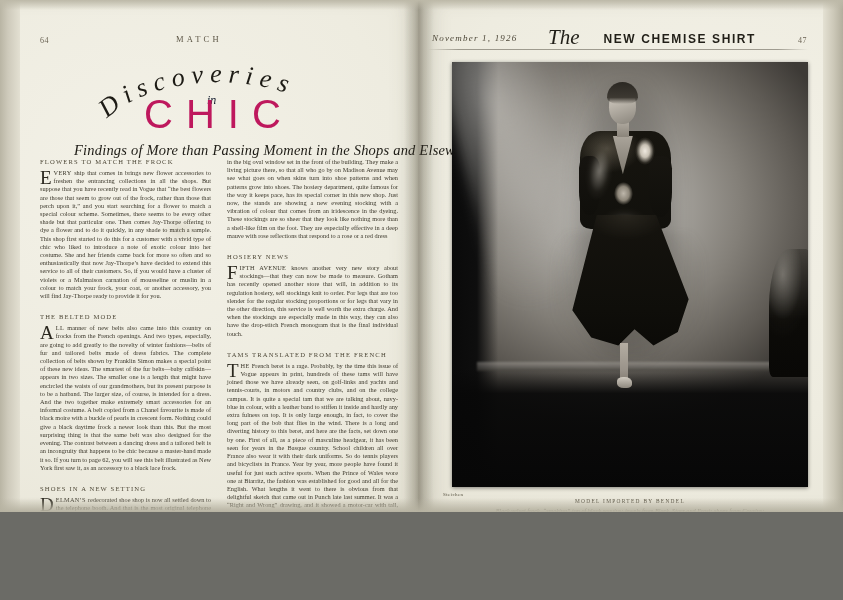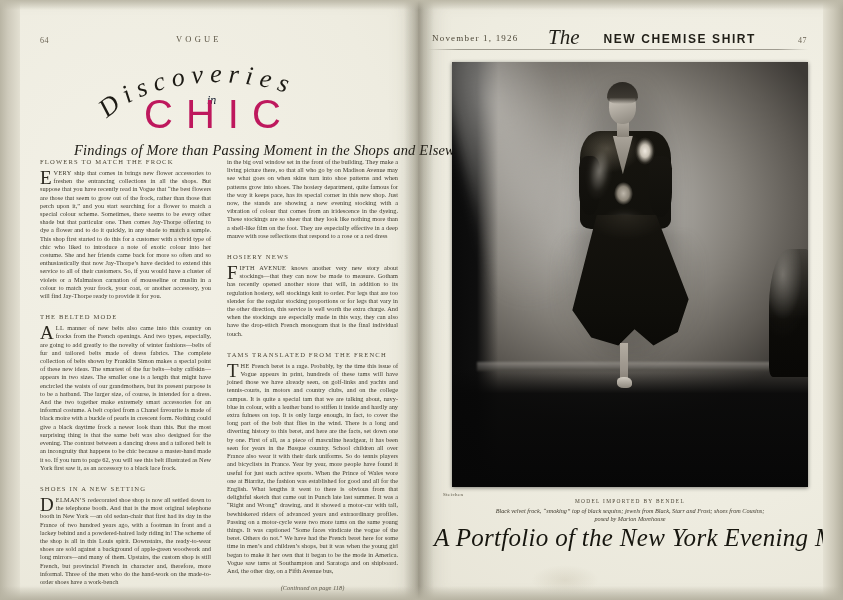--- a/index.html
+++ b/index.html
@@ -6,21 +6,21 @@
     margin: 0;
     padding: 0;
     background: #6b6b66;
   }
   body {
     font-family: "Liberation Serif", serif;
   }
   .spread {
     position: relative;
     width: 843px;
-    height: 600px;
+    height: 512px;
     overflow: hidden;
     background: #e8e6da;
   }
   
   .scan-bg {
     position: absolute;
     inset: 0;
     background:
       linear-gradient(90deg, #cfccbd 0px, #e3e0d2 10px, #eceade 26px, #efede2 50%, #eceadd 88%, #dcd9c9 98%, #c9c5b4 100%);
   }
@@ -98,20 +98,21 @@
     font-size: 8.5px;
     letter-spacing: 3.2px;
     color: #5d5646;
     font-family: "Liberation Serif", serif;
   }
   .runhead-date {
     position: absolute;
     left: 432px;
     top: 33px;
     font-size: 9px;
+    font-style: italic;
     letter-spacing: 1.2px;
     color: #4c4637;
     font-family: "Liberation Serif", serif;
   }
   .runhead-title {
     position: absolute;
     left: 548px;
     top: 25px;
     color: #211f18;
     white-space: nowrap;
@@ -510,21 +511,21 @@
 <div class="spread">
   <div class="scan-bg"></div>
 
   <div class="page page-left"></div>
   <div class="page page-right"></div>
 
   <div class="stain" style="left:150px; top:210px; width:60px; height:40px;"></div>
   <div class="stain" style="left:520px; top:560px; width:90px; height:40px;"></div>
 
   <div class="folio folio-left">64</div>
-  <div class="runhead-vogue">VOGUE</div>
+  <div class="runhead-vogue">MATCH</div>
 
   <div class="runhead-date">November 1, 1926</div>
   <div class="runhead-title">
     <span class="the">The</span><span class="rest">NEW CHEMISE SHIRT</span>
   </div>
   <div class="runhead-rule"></div>
   <div class="folio folio-right">47</div>
 
   <div class="title-block">
     <div class="title-arc">

